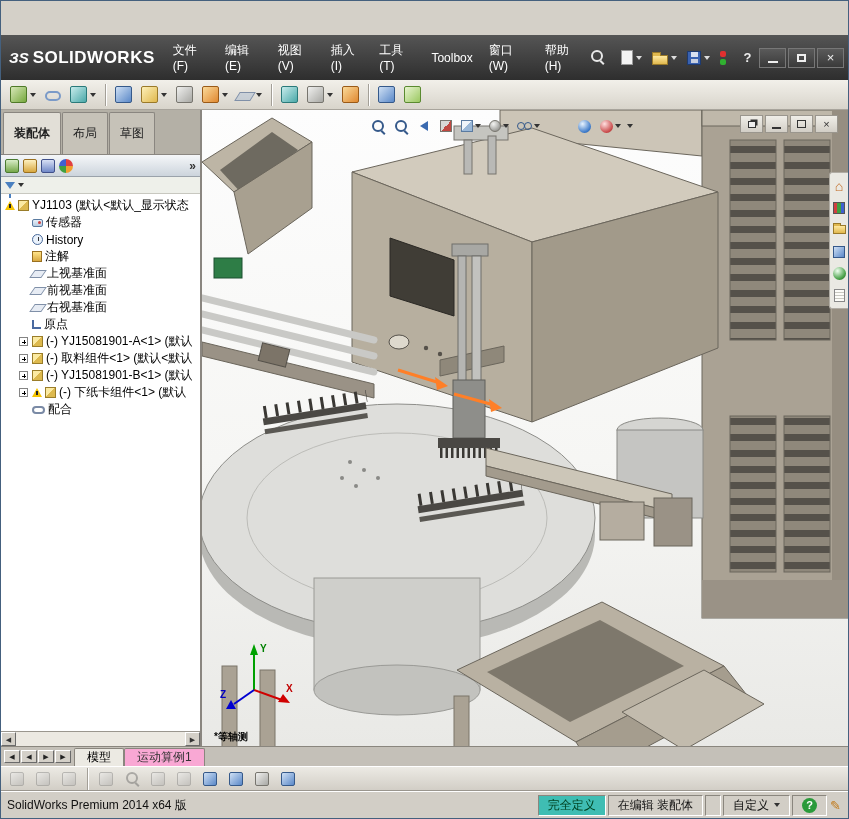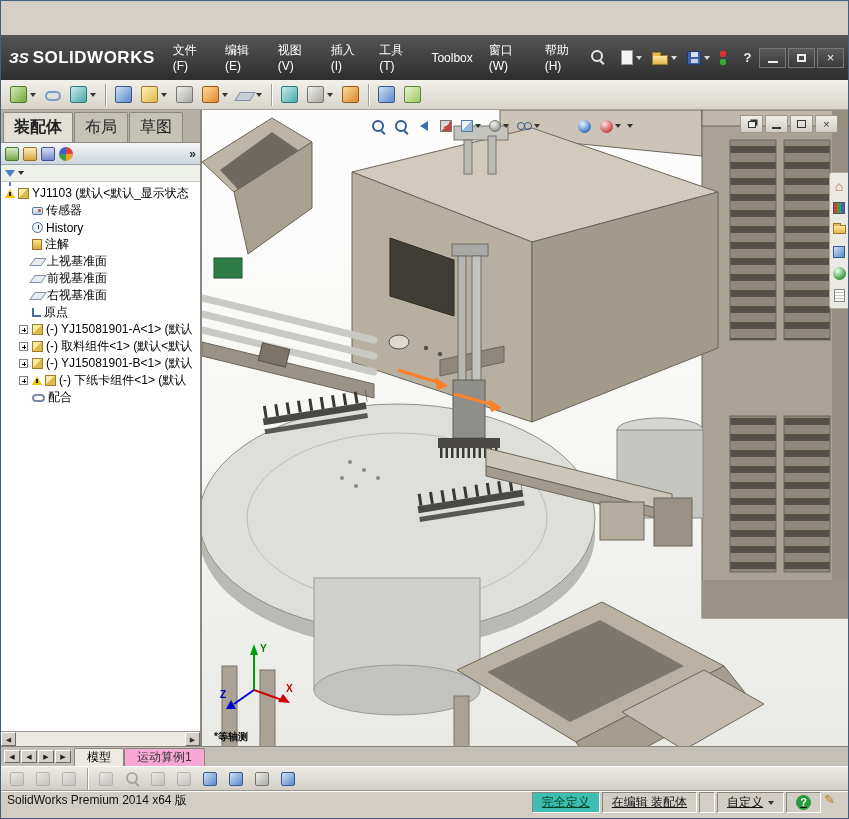--- a/index.html
+++ b/index.html
@@ -64,21 +64,21 @@
               transform:skewX(-32deg); margin-top:4px; }
 
   
   .main { flex:1; display:flex; min-height:0; }
 
   
   .left { flex:0 0 201px; width:201px; border-right:2px solid #8a8680; display:flex;
           flex-direction:column; background:#fff; min-height:0; }
   .cmd-tabs { flex:0 0 22px; background:#b4b0a6; display:flex; align-items:flex-end;
               padding:2px 0 0 2px; gap:1px; border-bottom:1px solid #8a8680; }
-  .ctab { padding:4px 10px; font-size:16px; background:#c6c2b8; border:1px solid #8a8680;
+  .ctab { padding:12px 10px; font-size:12px; background:#c6c2b8; border:1px solid #8a8680;
           border-bottom:none; border-radius:2px 2px 0 0; color:#222; }
   .ctab.active { background:#e2dfd7; font-weight:bold; }
   .fm-header { flex:0 0 22px; background:linear-gradient(#f5f7f9,#ccd4dc); border-bottom:1px solid #9aa2aa;
                display:flex; align-items:center; padding:0 4px; gap:4px; }
   .fm-ic { width:14px; height:14px; border-radius:2px; }
   .fm1 { background:linear-gradient(#d8ecc8,#76a84a); border:1px solid #4a7a30; }
   .fm2 { background:linear-gradient(#fdf0c0,#d8a840); border:1px solid #9a7020; }
   .fm3 { background:linear-gradient(#d8e0f4,#7088c8); border:1px solid #40508a; }
   .fm4 { background:conic-gradient(#e04040 0 25%,#f0a030 0 50%,#40a040 0 75%,#4060d0 0 100%); border-radius:50%; }
   .fm-sp { flex:1; }
@@ -174,25 +174,25 @@
   .dtab { padding:0 12px; display:flex; align-items:center; font-size:12px; background:#f9a8d4;
           border:1px solid #8a867e; border-bottom:none; margin-top:1px; border-radius:2px 2px 0 0; color:#333; }
   .dtab.active { background:#eceae3; color:#000; }
 
   .toolbar3 { flex:0 0 25px; background:linear-gradient(#eceae4,#d2cec6); border-top:1px solid #fff;
               border-bottom:1px solid #9a968e; display:flex; align-items:center; padding:0 4px; gap:2px; }
   .b3 { width:24px; height:21px; display:flex; align-items:center; justify-content:center; border:1px solid transparent; }
   .b3 .ti { width:14px; height:14px; }
   .b3.disabled { opacity:.4; filter:grayscale(1); }
 
-  .statusbar { flex:0 0 27px; background:#d2cec6; display:flex; align-items:flex-start;
-               padding:0 8px 0 6px; font-size:12px; color:#111; border-top:1px solid #fff; }
+  .statusbar { flex:0 0 27px; background:#d2cec6; display:flex; align-items:center;
+               padding:0 2px 0 6px; font-size:12px; color:#111; border-top:1px solid #fff; }
   .sb-left { flex:1; }
   .seg { height:21px; display:flex; align-items:center; justify-content:center; border:1px solid;
-         border-color:#8a867e #fff #fff #8a867e; padding:0 9px; margin-left:2px; background:#d2cec6; gap:5px;text-decoration:underline; }
+         border-color:#8a867e #fff #fff #8a867e; padding:0 9px; margin-left:2px; background:#d2cec6; gap:5px; }
   .seg.defined { background:var(--status-fully-defined-bg,#3fbdb3); color:#042; }
   .seg.blank { width:16px; padding:0; }
   .helpdot { width:15px; height:15px; border-radius:50%; background:#2a9a3a; color:#fff; font-weight:bold;
              font-size:11px; display:flex; align-items:center; justify-content:center; line-height:1; }
   .pencil { color:#c07818; font-size:13px; margin:0 5px 0 3px; }
 </style>
 </head>
 <body>
 
 <div id="app">

